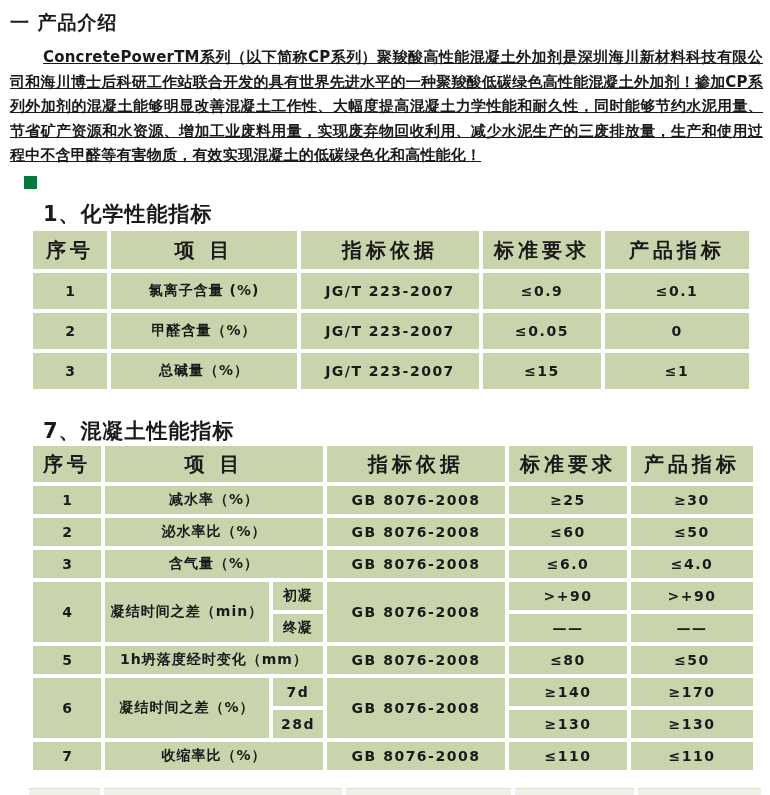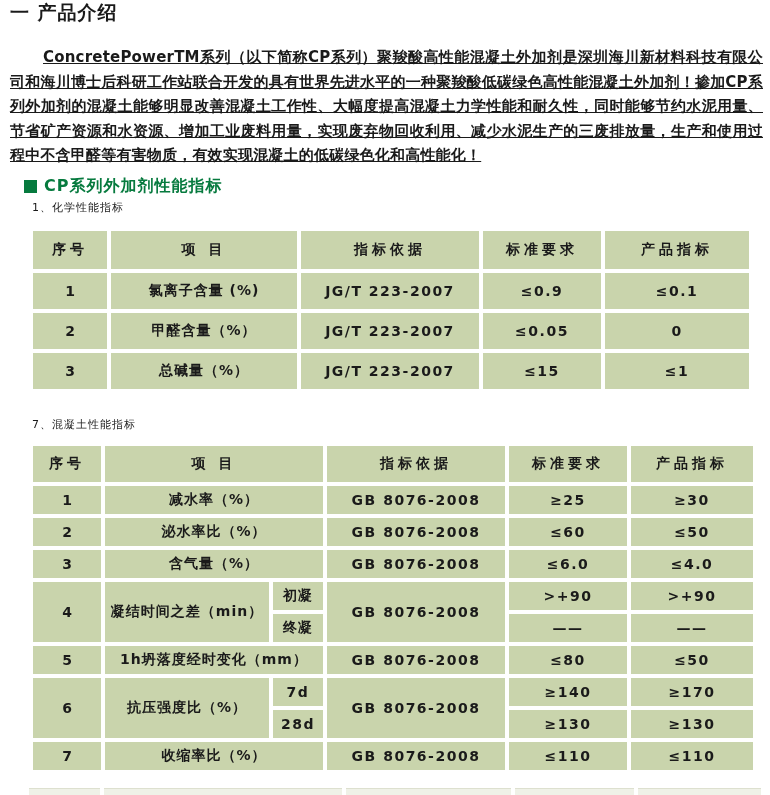--- a/index.html
+++ b/index.html
@@ -6,21 +6,21 @@
   body {
     width: 770px; height: 795px;
     background: #ffffff;
     position: relative;
     overflow: hidden;
     font-family: "DejaVu Sans", sans-serif;
     color: #1a1a1a;
   }
 
   .doc-title {
-    position: absolute; left: 10px; top: 0;
+    position: absolute; left: 10px; top: 10px;
     font-size: 19px; font-weight: bold; letter-spacing: 1px;
   }
 
   .intro {
     position: absolute; left: 10px; top: 45px; width: 753px;
     font-size: 15px; font-weight: bold;
     line-height: 24.5px;
     text-align: justify;
     text-indent: 2.2em;
     letter-spacing: 0.2px;
@@ -32,41 +32,41 @@
     display: flex; align-items: center;
     font-size: 16px; font-weight: bold;
     color: #067a3e; letter-spacing: 1px;
   }
   .section-bullet {
     width: 13px; height: 13px; background: #067a3e;
     margin-right: 7px; flex: 0 0 auto;
   }
 
   .sub-title {
-    position: absolute; left: 32px;
-    font-size: 11px; font-weight: normal; letter-spacing: 1px;
+    position: absolute; left: 43px;
+    font-size: 21px; font-weight: bold; letter-spacing: 1px;
   }
   .sub-title-1 { top: 200px; }
   .sub-title-2 { top: 417px; }
 
   table.spec {
     position: absolute; left: 29px;
     border-collapse: separate; border-spacing: 4px;
     table-layout: fixed;
   }
   .table-1 { top: 227px; }
   .table-2 { top: 442px; }
 
   table.spec th, table.spec td {
     background: #c9d4ac;
     text-align: center; vertical-align: middle;
     font-weight: bold; font-size: 14px;
     padding: 0; overflow: hidden;
   }
-  table.spec th { letter-spacing: 4px; font-size: 14px; }
+  table.spec th { letter-spacing: 4px; font-size: 20px; }
   td.val { letter-spacing: 1.5px; }
   td.item { letter-spacing: 1px; }
 
   .table-1 tr.hdr th { height: 38px; }
   .table-1 tr.row td { height: 36px; }
   .table-2 tr.hdr th { height: 36px; }
   .table-2 tr.row td { height: 28px; }
 
   .bottom-strip {
     position: absolute; left: 29px; top: 788px;
@@ -80,21 +80,20 @@
 </style>
 </head>
 <body>
 
 <div class="doc-title">一 产品介绍</div>
 
 <div class="intro">ConcretePowerTM系列（以下简称CP系列）聚羧酸高性能混凝土外加剂是深圳海川新材料科技有限公司和海川博士后科研工作站联合开发的具有世界先进水平的一种聚羧酸低碳绿色高性能混凝土外加剂！掺加CP系列外加剂的混凝土能够明显改善混凝土工作性、大幅度提高混凝土力学性能和耐久性，同时能够节约水泥用量、节省矿产资源和水资源、增加工业废料用量，实现废弃物回收利用、减少水泥生产的三废排放量，生产和使用过程中不含甲醛等有害物质，有效实现混凝土的低碳绿色化和高性能化！</div>
 
 <div class="section-header">
   <span class="section-bullet"></span>
-  <span>CP系列外加剂性能指标</span>
 </div>
 
 <div class="sub-title sub-title-1">1、化学性能指标</div>
 
 <table class="spec table-1">
   <colgroup>
     <col style="width:74px">
       <col style="width:186px">
       <col style="width:178px">
       <col style="width:118px">
@@ -187,21 +186,21 @@
   </tr>
   <tr class="row">
     <td>5</td>
     <td class="item" colspan="2">1h坍落度经时变化（mm）</td>
     <td class="val">GB 8076-2008</td>
     <td class="val">≤80</td>
     <td class="val">≤50</td>
   </tr>
   <tr class="row">
     <td rowspan="2">6</td>
-    <td class="item" rowspan="2">抗压强度比（%）</td>
+    <td class="item" rowspan="2">凝结时间之差（%）</td>
     <td class="val">7d</td>
     <td class="val" rowspan="2">GB 8076-2008</td>
     <td class="val">≥140</td>
     <td class="val">≥170</td>
   </tr>
   <tr class="row">
     <td class="val">28d</td>
     <td class="val">≥130</td>
     <td class="val">≥130</td>
   </tr>

